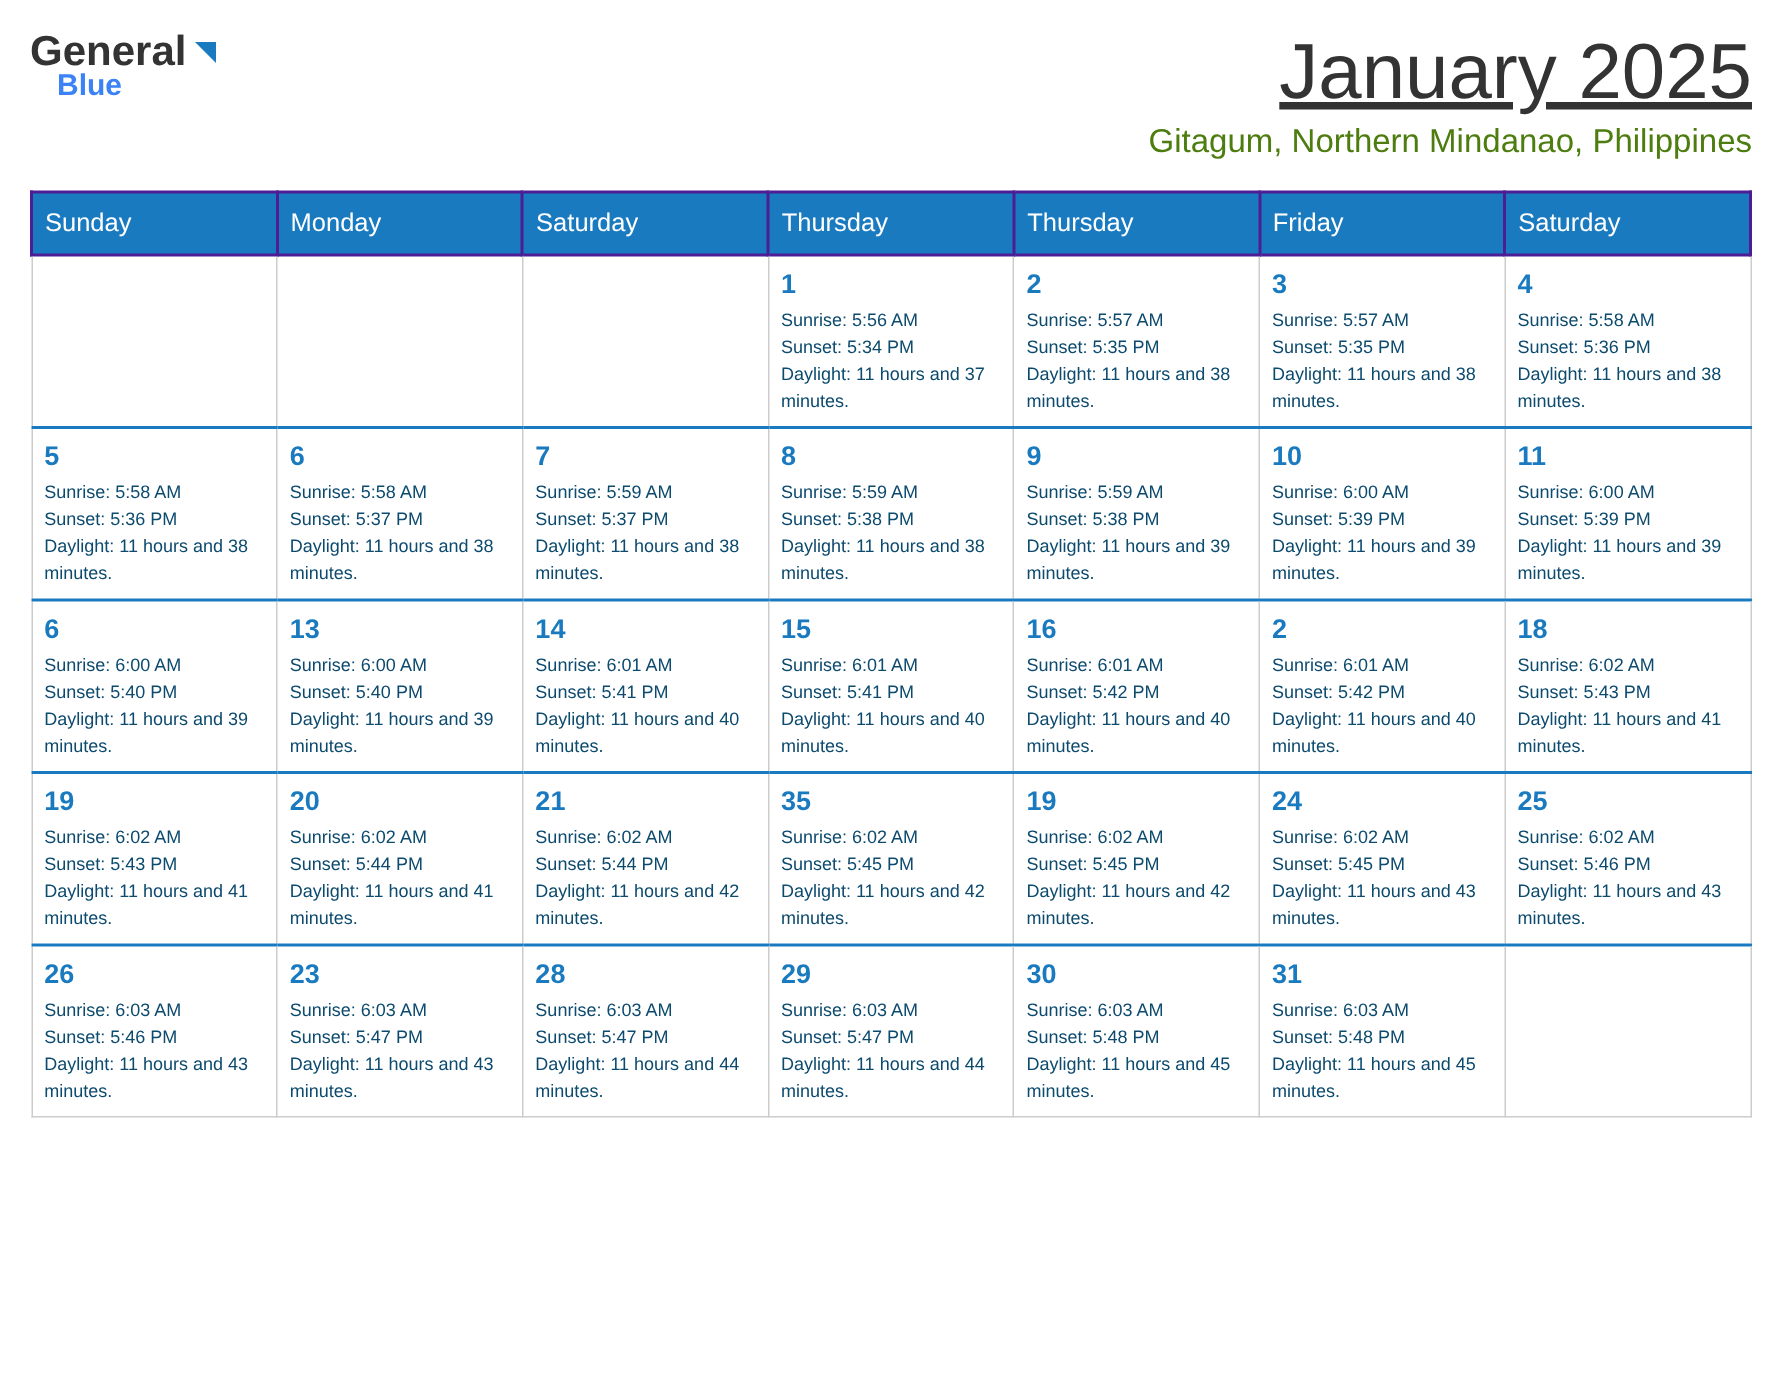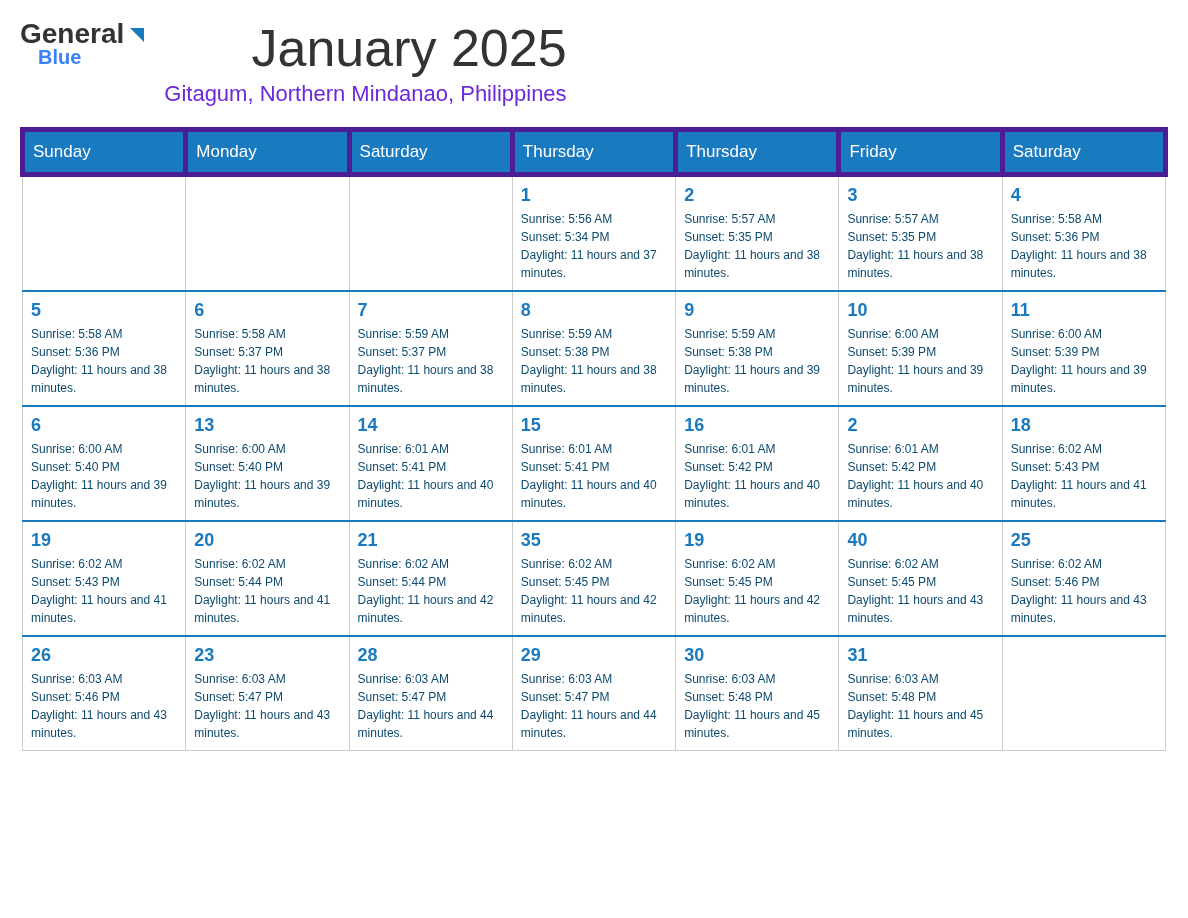--- a/index.html
+++ b/index.html
@@ -6,20 +6,21 @@
     body {
       font-family: Arial, sans-serif;
       background: #fff;
       color: #333;
       padding: 20px;
       width: 1188px;
       min-height: 918px;
     }
     .header {
       display: flex;
+      justify-content: space-between;
       align-items: flex-start;
       margin-bottom: 20px;
       gap: 16px;
     }
     .logo {
       display: flex;
       flex-direction: column;
       align-items: flex-start;
     }
     .logo-text-general {
@@ -36,39 +37,40 @@
       margin-left: 18px;
     }
     .title-area {
       text-align: right;
     }
     .month-title {
       font-size: 52px;
       font-weight: normal;
       color: #333;
       line-height: 1.1;
+      text-decoration: underline;
     }
     .location-title {
       font-size: 22px;
-      color: #6d28d9;
+      color: #4d7c0f;
       margin-top: 4px;
     }
     .calendar {
       width: 100%;
       border-collapse: collapse;
       border: 1px solid #ccc;
     }
     .calendar th {
       background-color: #1a7abf;
       color: #fff;
       padding: 10px 8px;
       text-align: left;
       font-size: 17px;
       font-weight: normal;
-      border: 5px solid #4c1d95;
+      border: 2px solid #4c1d95;
     }
     .calendar td {
       vertical-align: top;
       padding: 8px;
       border: 1px solid #ccc;
       width: 14.28%;
       min-height: 110px;
       height: 110px;
     }
     .day-number {
@@ -264,21 +266,21 @@
 Sunset: 5:45 PM
 Daylight: 11 hours and 42 minutes.</div>
         </td>
         <td>
           <span class="day-number">19</span>
           <div class="day-info" style="white-space: pre-line;">Sunrise: 6:02 AM
 Sunset: 5:45 PM
 Daylight: 11 hours and 42 minutes.</div>
         </td>
         <td>
-          <span class="day-number">40</span>
+          <span class="day-number">24</span>
           <div class="day-info" style="white-space: pre-line;">Sunrise: 6:02 AM
 Sunset: 5:45 PM
 Daylight: 11 hours and 43 minutes.</div>
         </td>
         <td>
           <span class="day-number">25</span>
           <div class="day-info" style="white-space: pre-line;">Sunrise: 6:02 AM
 Sunset: 5:46 PM
 Daylight: 11 hours and 43 minutes.</div>
         </td>

